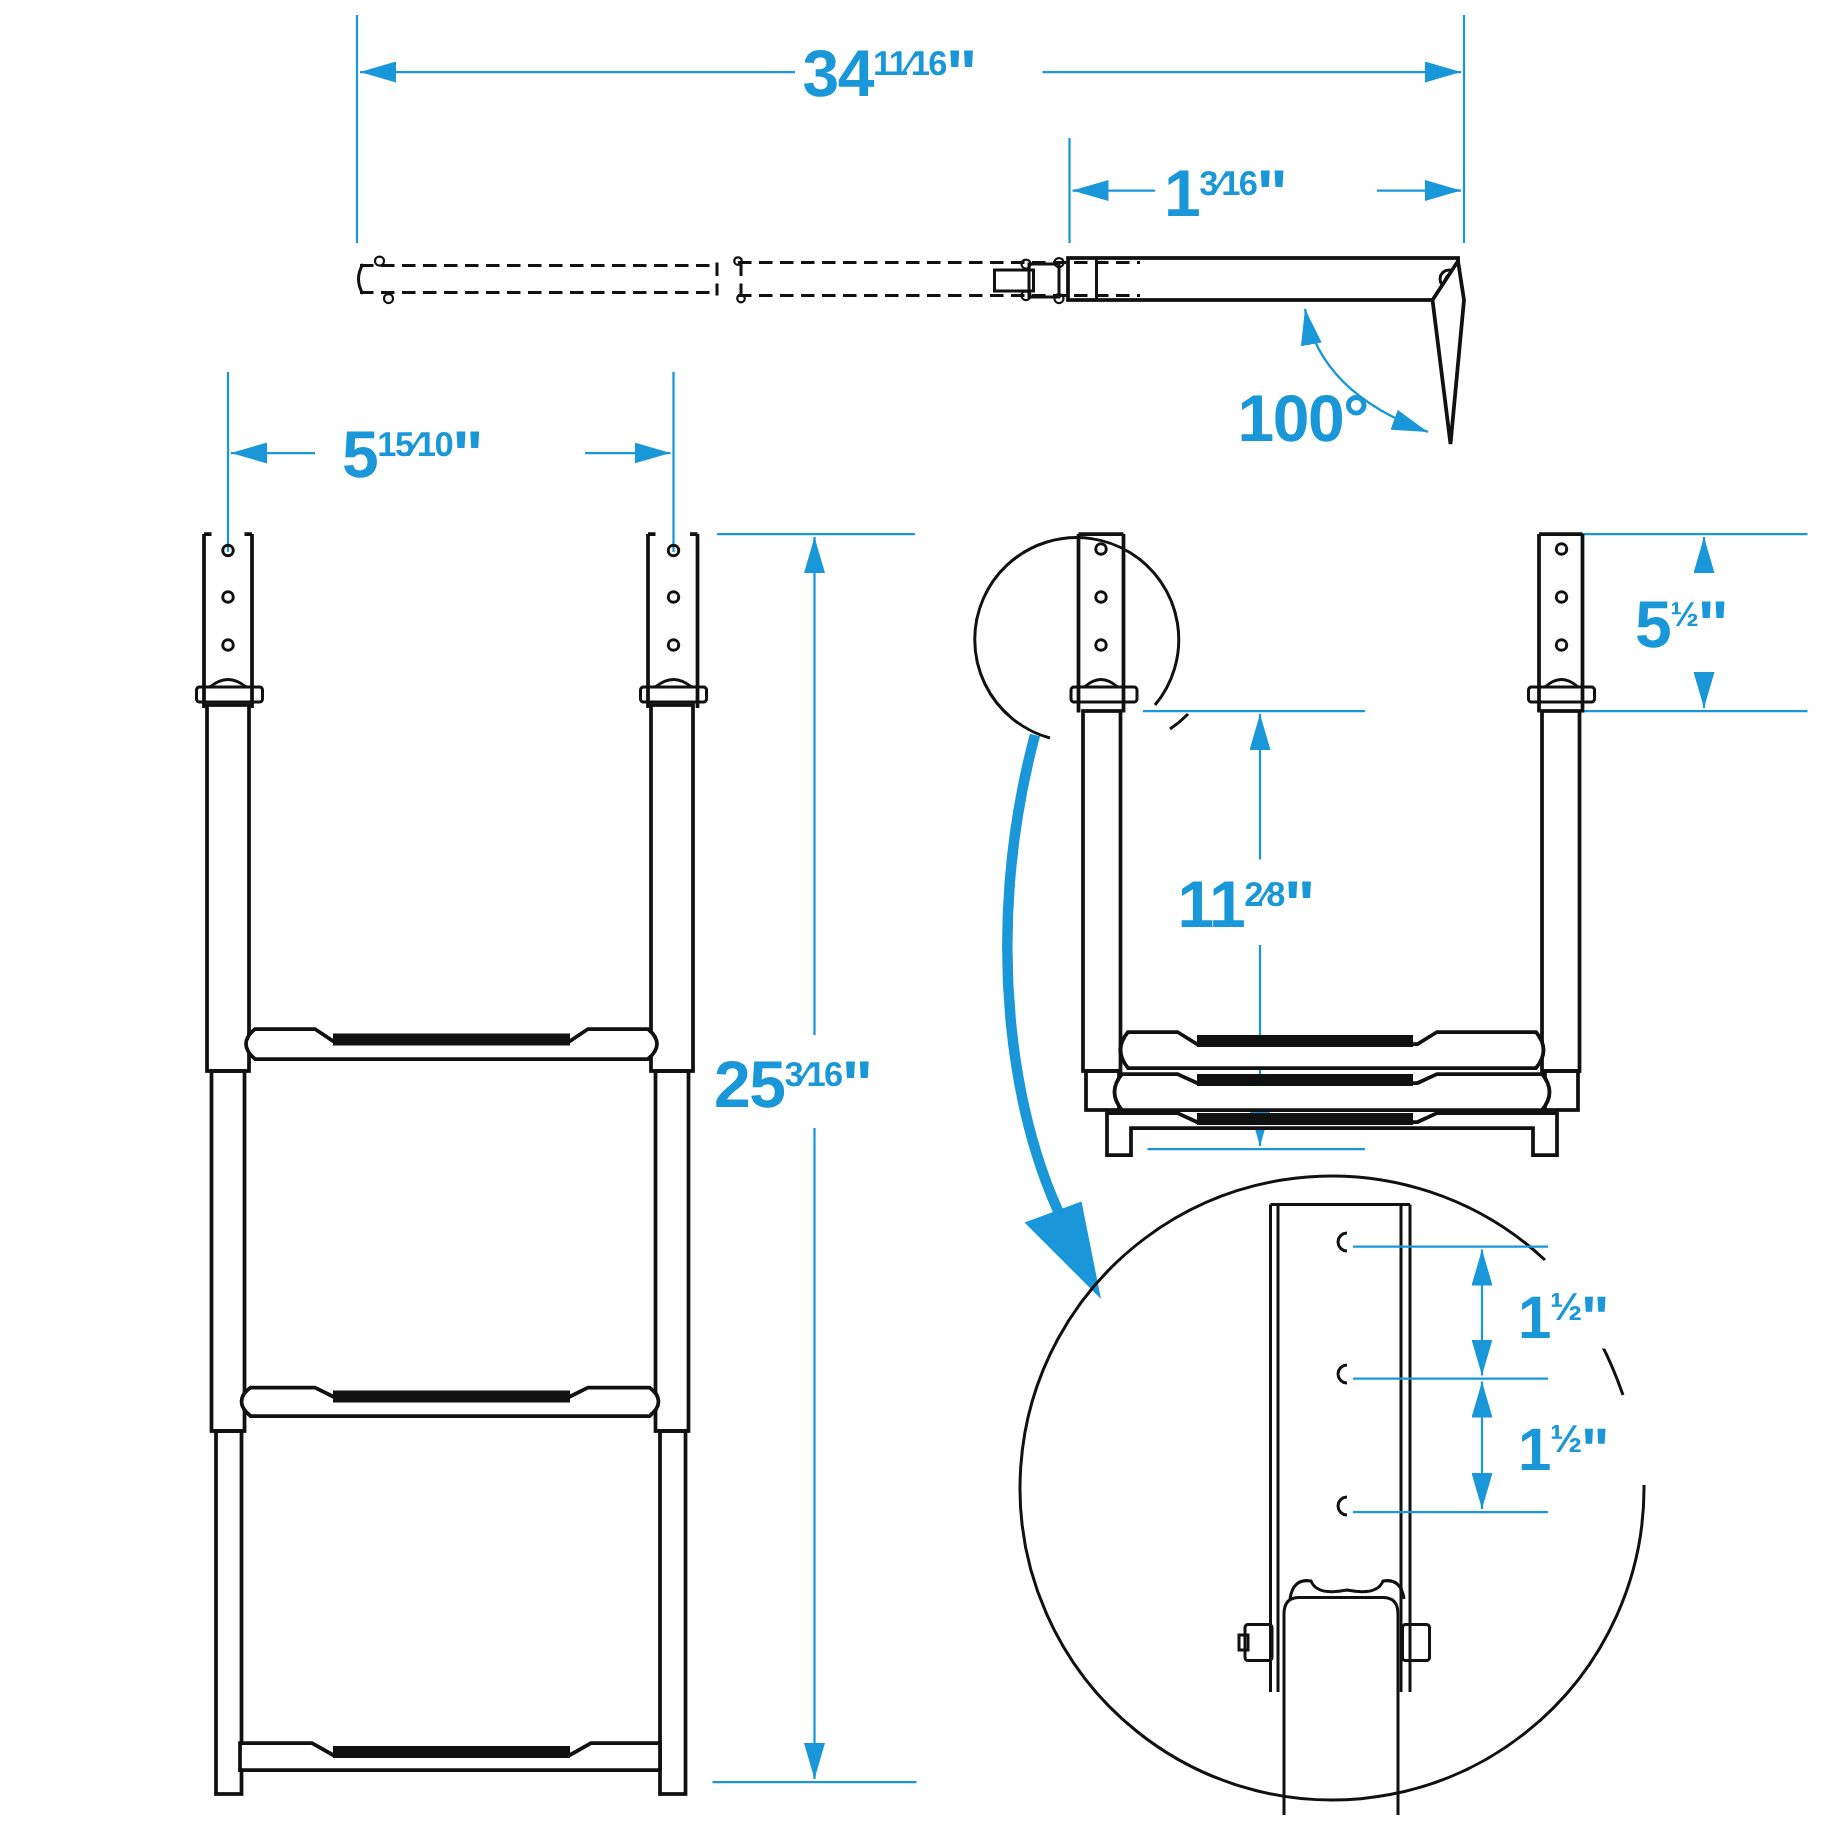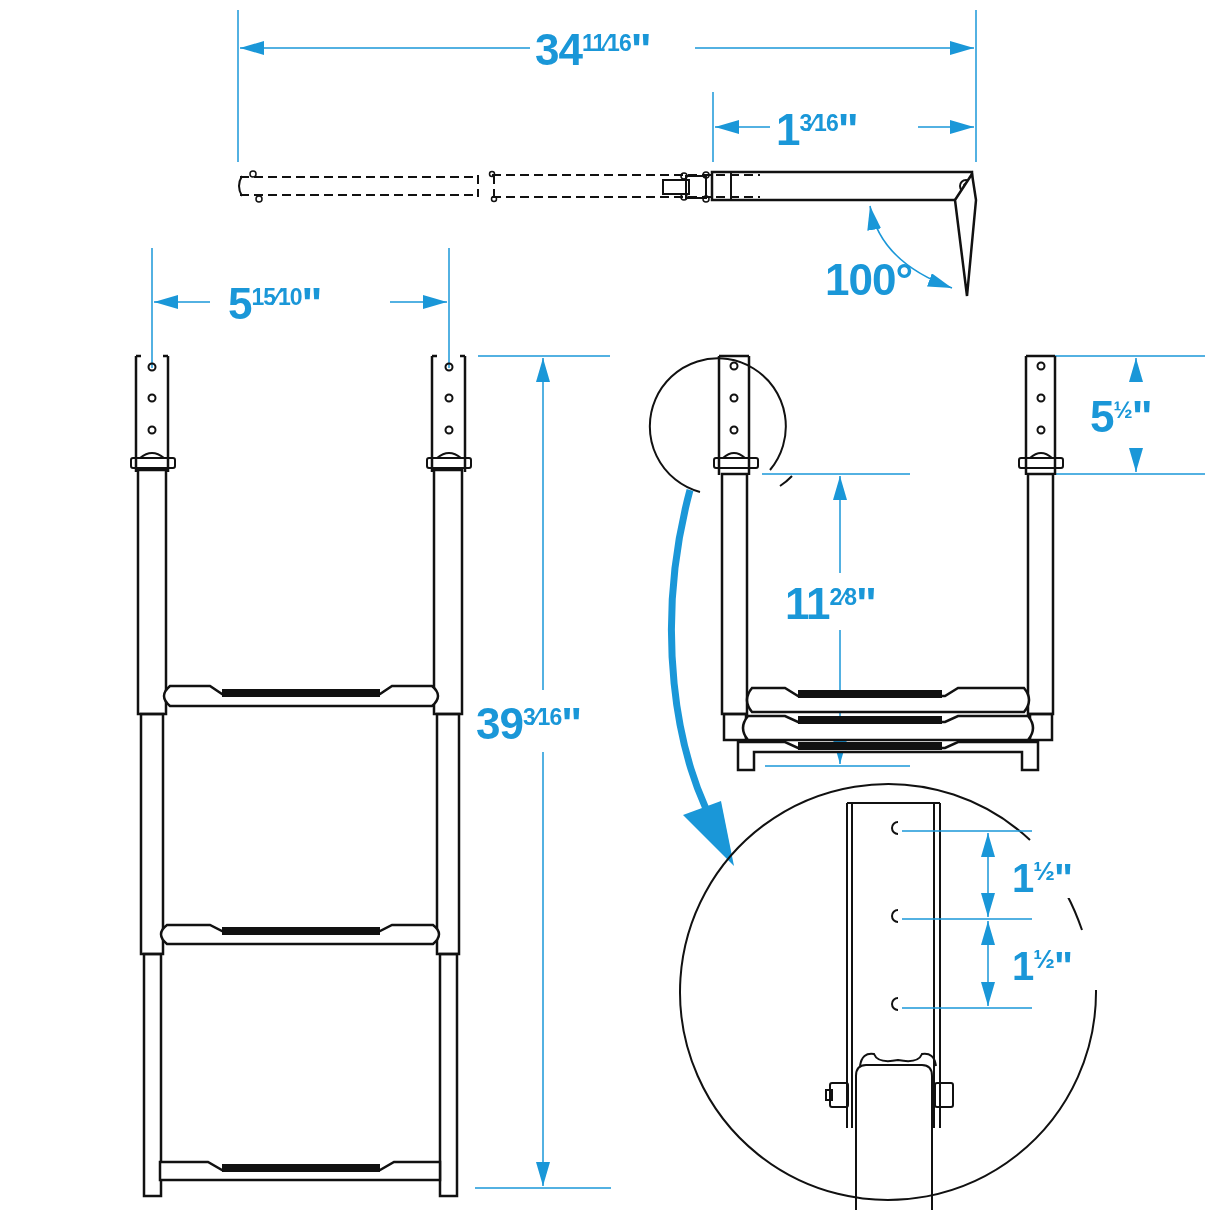--- a/index.html
+++ b/index.html
@@ -195,21 +195,21 @@
 
 <div class="dim-label" style="left:825px; top:258px; background:transparent;">
   <span>100°</span>
 </div>
 
 <div class="dim-label" style="left:228px; top:282px;">
   <span>5</span><span class="frac">15⁄10</span><span>"</span>
 </div>
 
 <div class="dim-label" style="left:476px; top:702px;">
-  <span>39</span><span class="frac">3⁄16</span><span>"</span>
+  <span>25</span><span class="frac">3⁄16</span><span>"</span>
 </div>
 
 <div class="dim-label" style="left:1090px; top:395px;">
   <span>5</span><span class="frac">½</span><span>"</span>
 </div>
 
 <div class="dim-label" style="left:785px; top:582px;">
   <span>11</span><span class="frac">2⁄8</span><span>"</span>
 </div>
 

